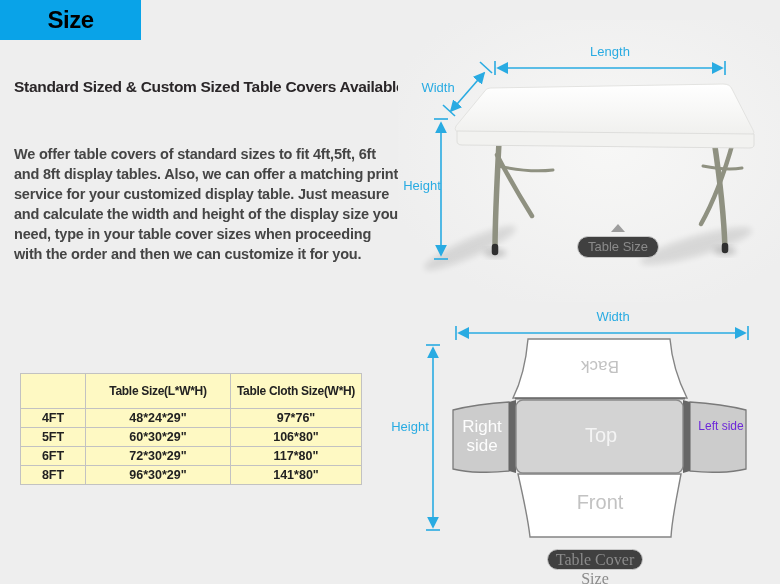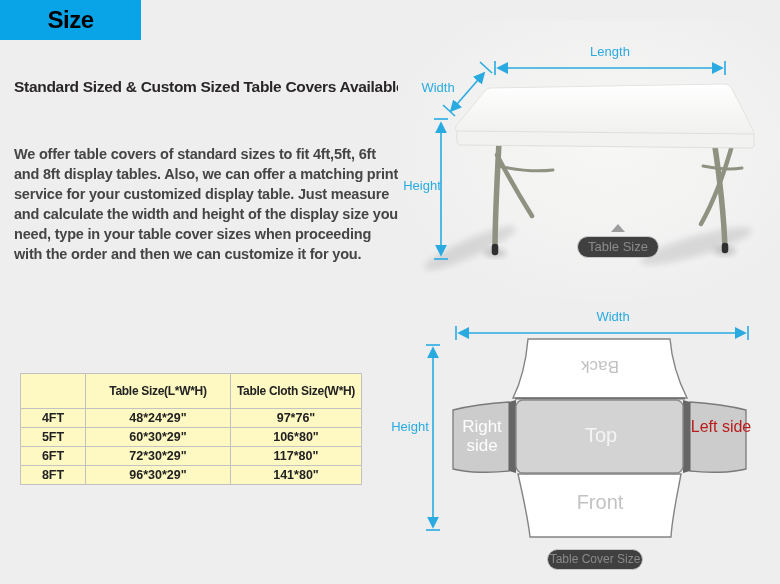--- a/index.html
+++ b/index.html
@@ -13,34 +13,34 @@
 
   table.size-table{position:absolute;left:20px;top:373px;width:338px;border-collapse:collapse;background:#fef9c3;table-layout:fixed;}
   .size-table td,.size-table th{border:1px solid #c2c2c2;text-align:center;padding:0;font-weight:bold;color:#222;overflow:hidden;}
   .size-table th{height:34px;font-size:12px;letter-spacing:-0.3px;}
   .size-table td{height:18px;font-size:12.5px;}
   .col-ft{width:64px;} .col-ts{width:144px;} .col-cs{width:130px;}
 
   .blabel{position:absolute;color:#29abe2;font-size:13px;text-align:center;font-weight:normal;}
   .pill{position:absolute;border:1px solid #c9c9c9;border-radius:11px;background:#404040;color:#8a8a8a;text-align:center;}
   .pill.tsize{left:577px;top:236px;width:80px;height:20px;line-height:20px;font-size:13px;}
-  .pill.tcover{left:547px;top:549px;width:94px;height:19px;line-height:19px;font-size:12px;}
+  .pill.tcover{left:547px;top:549px;width:94px;height:19px;line-height:19px;font-size:16px;font-family:Liberation Serif, serif;}
   .tri-up{position:absolute;left:611px;top:224px;width:0;height:0;border-left:7px solid transparent;border-right:7px solid transparent;border-bottom:8px solid #9d9d9d;}
 
   .photo-bg{position:absolute;left:398px;top:20px;width:382px;height:282px;background:radial-gradient(ellipse at 55% 45%,#f7f7f6 0%,#eeeeee 78%);}
   svg.illu{position:absolute;}
   #table-photo{left:398px;top:20px;}
   #cover-pattern{left:395px;top:305px;}
 
   .panel-label{position:absolute;text-align:center;}
   .lab-back{left:570px;top:356px;width:60px;font-size:17px;color:#c2c2c2;transform:rotate(180deg);}
   .lab-top{left:571px;top:424px;width:60px;font-size:20px;color:#f4f4f4;}
   .lab-front{left:570px;top:491px;width:60px;font-size:20px;color:#c2c2c2;}
   .lab-rside{left:450px;top:417px;width:64px;font-size:17px;line-height:19px;color:#fdfdfd;}
-  .lab-lside{left:689px;top:417px;width:64px;font-size:16px;line-height:19px;color:#b91c1c;}
+  .lab-lside{left:689px;top:417px;width:64px;font-size:12px;line-height:19px;color:#6d28d9;}
 </style>
 </head>
 <body>
 
 <div class="page">
 
   <div class="banner">
     <span>Size</span>
   </div>
 

